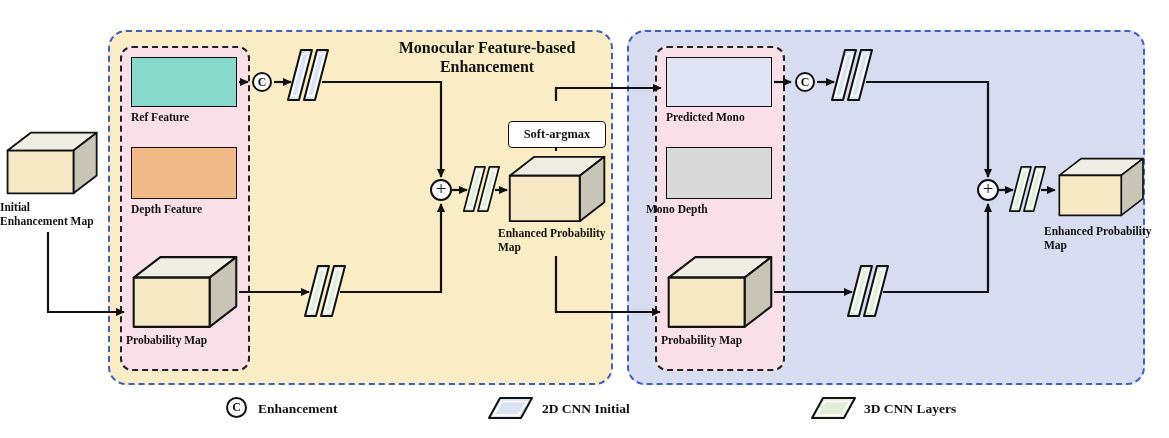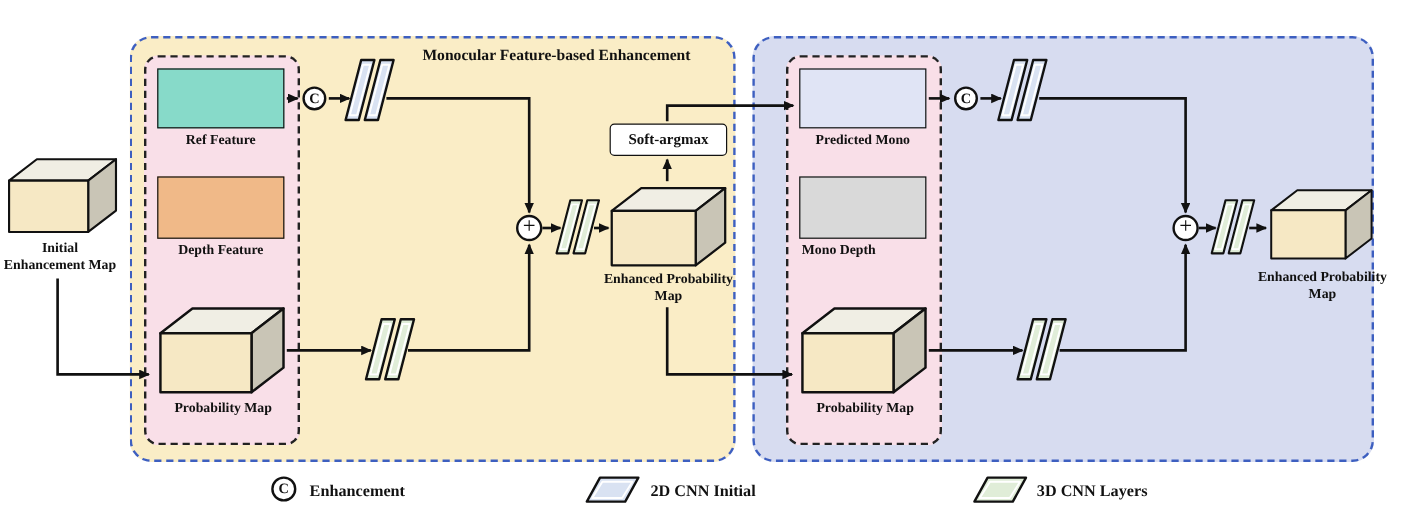--- a/index.html
+++ b/index.html
@@ -9,22 +9,22 @@
   .region { border:2.5px dashed var(--region-border); border-radius:18px; box-sizing:border-box; z-index:0; }
   .region.yellow { background:var(--yellow-bg); }
   .region.blue   { background:var(--blue-bg); }
   .panel { background:var(--pink-bg); border:2px dashed #222222; border-radius:12px; box-sizing:border-box; z-index:0; }
   .node { z-index:2; }
   .feat-box { border:1.6px solid #111111; box-sizing:border-box; }
   .fill-ref   { background:var(--ref-feature); }
   .fill-mono  { background:var(--mono-feature); }
   .fill-pred  { background:var(--predicted-depth); }
   .fill-depth { background:var(--mono-depth); }
-  .lbl { font-weight:bold; color:#111111; text-align:center; line-height:1.22; font-size:11.5px; }
-  .title { font-weight:bold; font-size:13px; line-height:1.2; color:#111111; z-index:2; }
+  .lbl { font-weight:bold; color:#111111; line-height:1.22; font-size:11.5px; }
+  .title { font-weight:bold; font-size:16px; line-height:1.2; text-align:center; color:#111111; z-index:2; }
   .op-circle { border-radius:50%; background:#ffffff; border:2px solid #111111;
                display:flex; align-items:center; justify-content:center;
                font-weight:bold; color:#111111; box-sizing:border-box; z-index:2; }
   .op-c    { width:20px; height:20px; font-size:12px; }
   .op-plus { width:22px; height:22px; font-size:19px; font-weight:normal; padding-bottom:2px; }
   .softargmax { background:#ffffff; border:1.6px solid #111111; border-radius:4px;
                 display:flex; align-items:center; justify-content:center;
                 font-weight:bold; font-size:12.5px; color:#111111; box-sizing:border-box; z-index:3; }
   svg.arrows { position:absolute; left:0; top:0; z-index:1; pointer-events:none; }
   svg.shape { display:block; }
@@ -122,21 +122,21 @@
     <polygon class="slab-inner" points="21.5,50 32.5,8 38.5,8 27.5,50"></polygon>
   </svg>
 
   <svg class="abs shape node" style="left:506px; top:152px;" width="104" height="74" viewBox="0 0 110 78">
     <polygon class="cub-top" points="4,25 30,5 104,5 78,25"></polygon>
     <polygon class="cub-side" points="78,73 78,25 104,5 104,53"></polygon>
     <polygon class="cub-front" points="4,25 78,25 78,73 4,73"></polygon>
   </svg>
   <div class="abs lbl node" style="left:498px; top:226px; width:118px;">Enhanced Probability Map</div>
 
-  <div class="abs softargmax" style="left:508px; top:103px; width:98px; height:27px;">Soft-argmax</div>
+  <div class="abs softargmax" style="left:508px; top:121px; width:98px; height:27px;">Soft-argmax</div>
 
 
   <div class="abs feat-box fill-pred node" style="left:666px; top:57px; width:106px; height:50px;"></div>
   <div class="abs lbl node" style="left:666px; top:110px; width:106px;">Predicted Mono</div>
 
   <div class="abs feat-box fill-depth node" style="left:666px; top:147px; width:106px; height:52px;"></div>
   <div class="abs lbl node" style="left:646px; top:202px; width:106px;">Mono Depth</div>
 
   <svg class="abs shape node" style="left:661px; top:252px;" width="120" height="80" viewBox="0 0 110 78">
     <polygon class="cub-top" points="4,25 30,5 104,5 78,25"></polygon>

